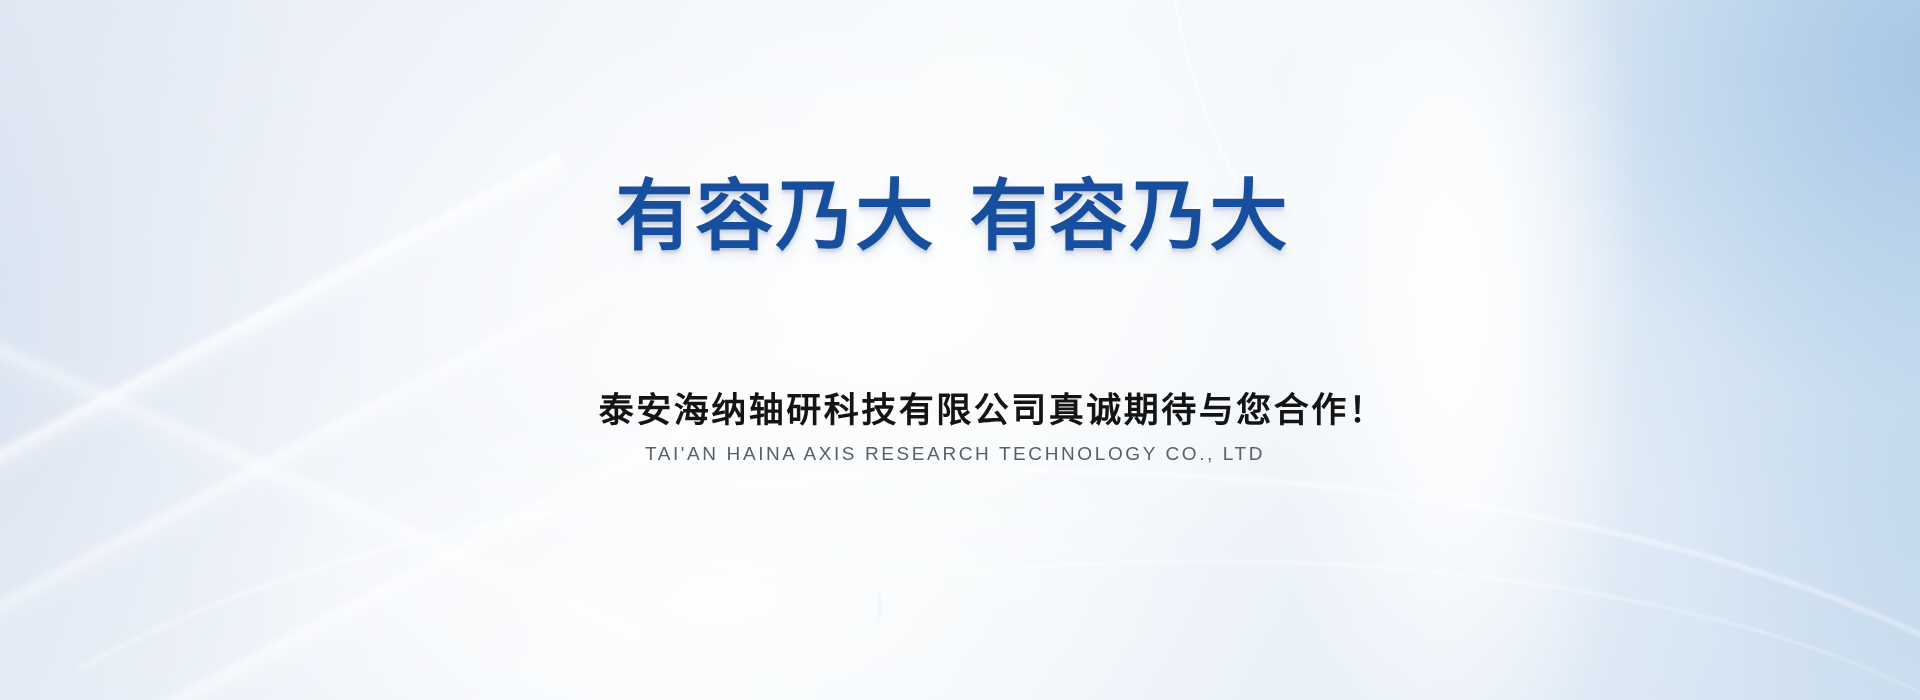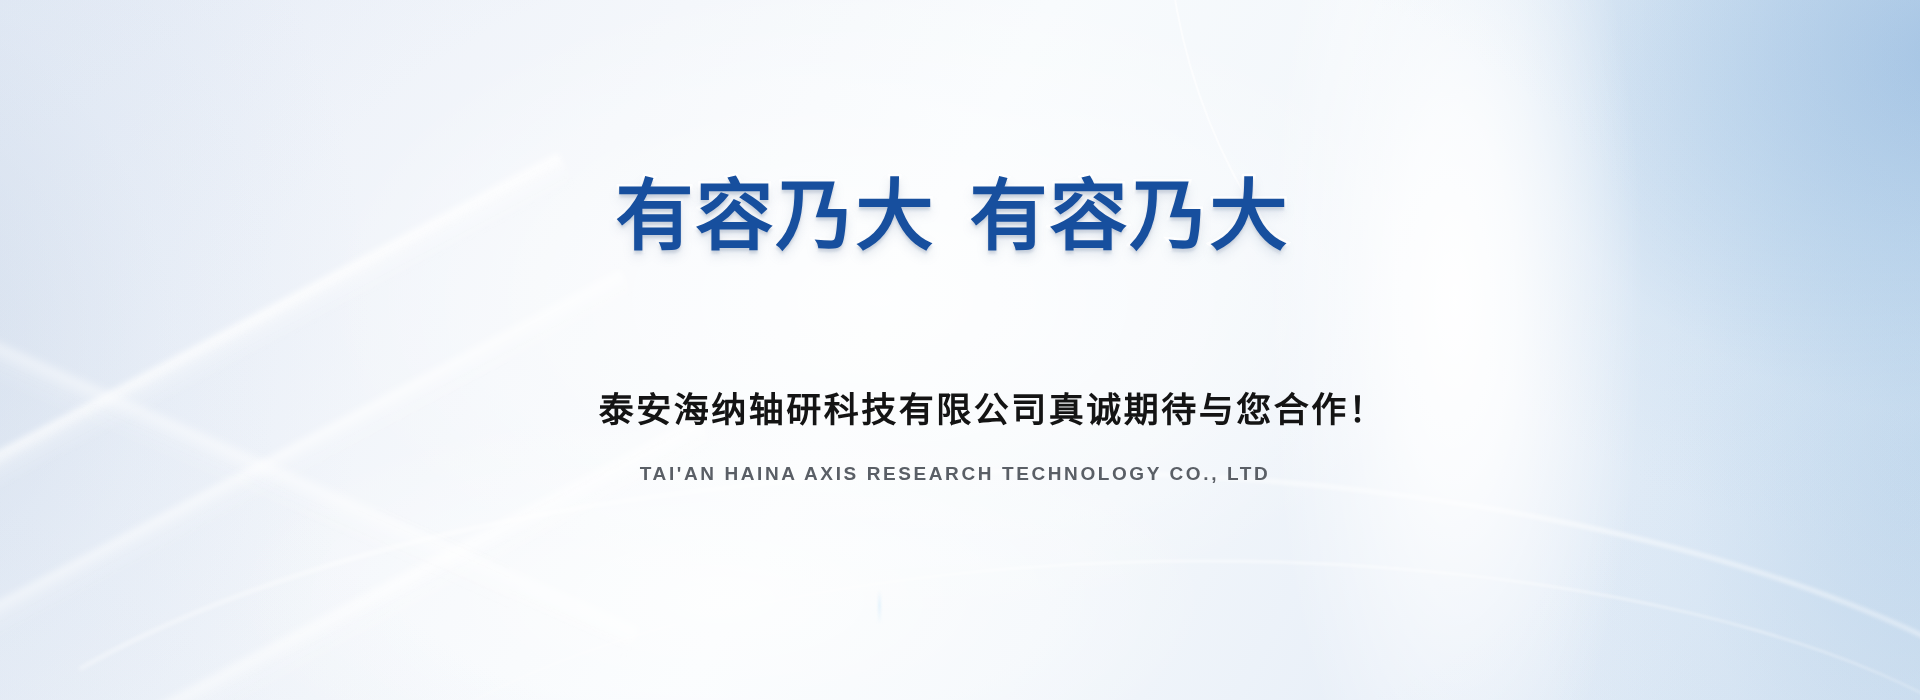--- a/index.html
+++ b/index.html
@@ -261,26 +261,26 @@
     font-weight: 700;
     letter-spacing: 2.5px;
     color: #141414;
     white-space: nowrap;
     padding-left: 40px;
   }
 
   .subtitle-en {
     position: absolute;
     left: 0;
-    top: 460px;
+    top: 440px;
     width: 1910px;
     text-align: center;
     font-size: 19px;
     line-height: 28px;
-    font-weight: 700;
+    font-weight: 400;
     letter-spacing: 2.6px;
     color: #5a5f66;
     white-space: nowrap;
   }
 </style>
 </head>
 <body>
 
 <div class="banner">
 

